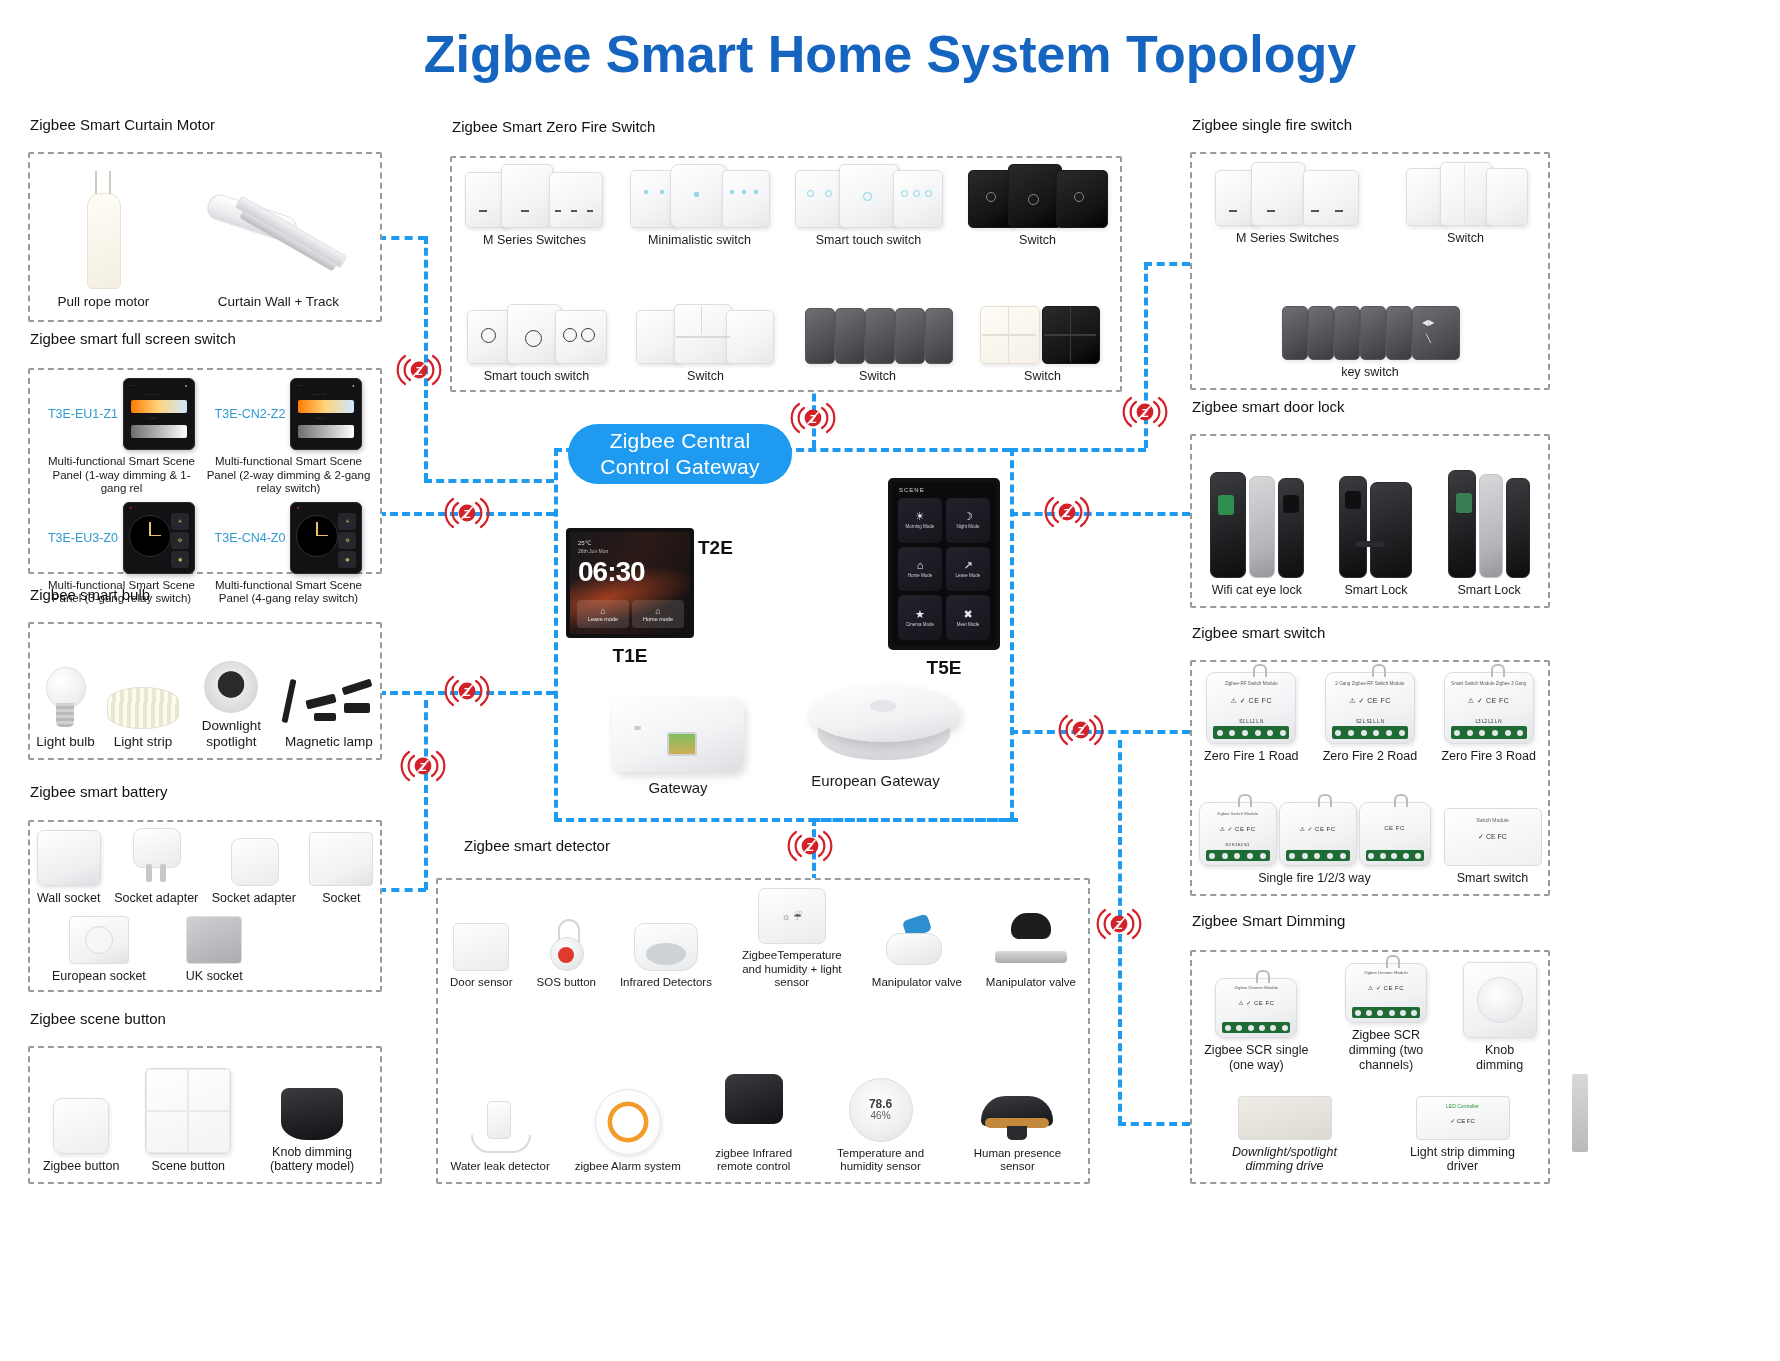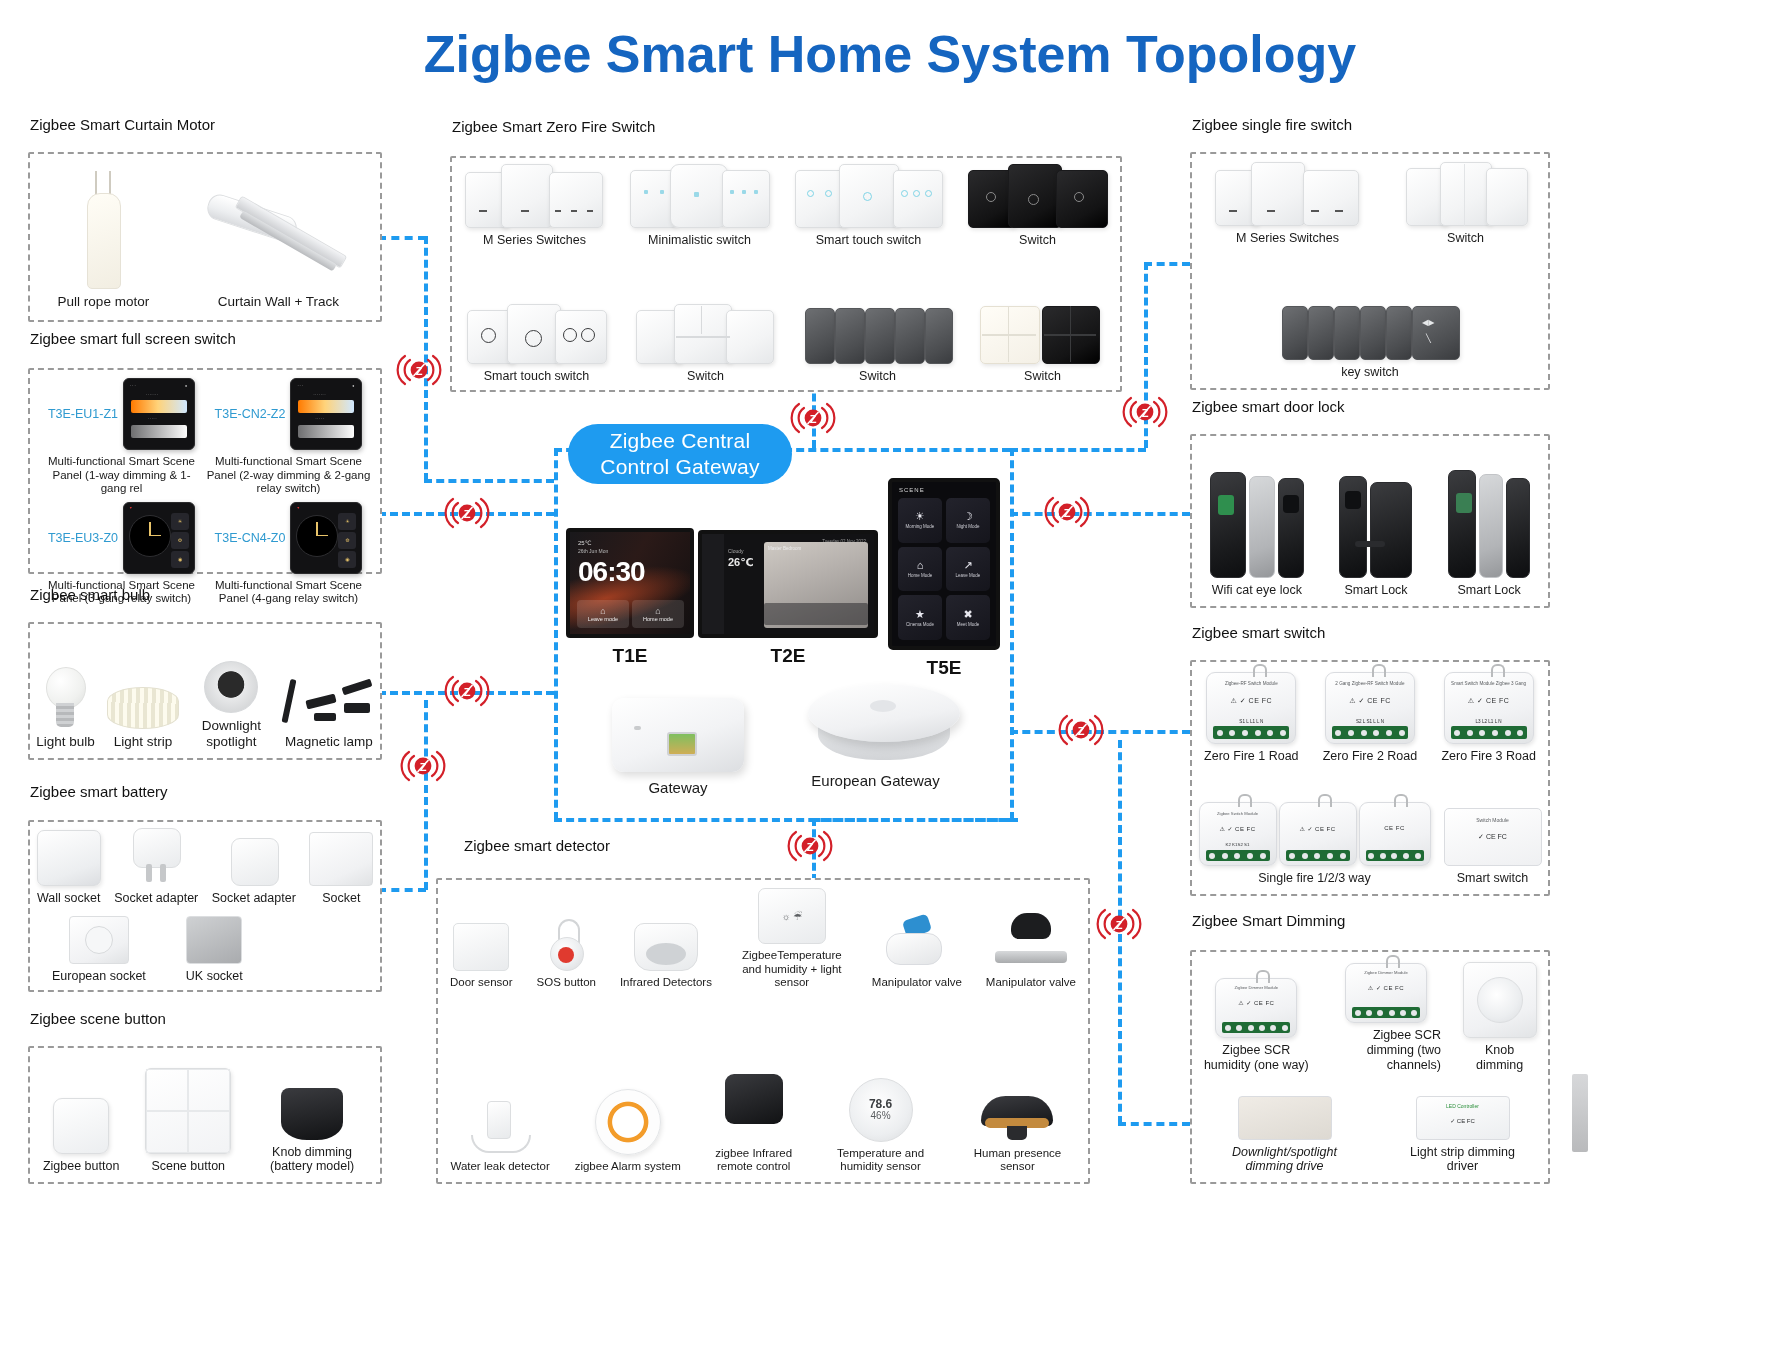--- a/index.html
+++ b/index.html
@@ -727,29 +727,20 @@
       </div>
     <div class="t1-tile" style="left:62px;">
         <span style="font-size:9px;">⌂</span>
         <span>Home mode</span>
       </div>
   </div>
   <div class="plabel">T1E</div>
 </div>
 
 <div style="position:absolute;left:698px;top:530px;">
-  <div class="panel-t2">
-    <div class="t2-side"></div>
-    <div class="t2-top">Tuesday 02 Nov 2022</div>
-    <div class="t2-cloudy">Cloudy</div>
-    <div class="t2-wx">26℃</div>
-    <div class="t2-photo"></div>
-    <div class="t2-strip"></div>
-    <div style="position:absolute;left:66px;top:12px;color:#eee;font-size:4.5px;">Master Bedroom</div>
-  </div>
   <div class="t2-panelR" style="left:874px;top:544px;position:absolute;"></div>
   <div class="plabel">T2E</div>
 </div>
 
 <div style="position:absolute;left:888px;top:478px;">
   <div class="panel-t5">
     <div class="t5-h">SCENE</div>
     <div class="t5-grid">
       <div class="t5-tile">
           <div class="t5-ico">☀</div>
@@ -1105,39 +1096,39 @@
           <div class="mod-pins" style="height:11px;">
               <i class="pin"></i>
               <i class="pin"></i>
               <i class="pin"></i>
               <i class="pin"></i>
               <i class="pin"></i>
               <i class="pin"></i>
             </div>
         </div>
       </div>
-      <div class="cap sm" style="max-width:108px;">Zigbee SCR humidity (one way)</div>
+      <div class="cap sm" style="max-width:108px;">Zigbee SCR single (one way)</div>
     </div>
     <div class="cell">
       <div class="art">
         <div class="module" style="width:80px;height:58px;">
             <div class="mod-antenna" style="left:40px;"></div>
           <div class="mod-txt" style="font-size:4.2px;top:6px;">Zigbee Dimmer Module</div>
           <div class="mod-cert" style="font-size:6px;top:20px;">⚠ ✓ CE FC</div>
           <div class="mod-pins" style="height:11px;">
               <i class="pin"></i>
               <i class="pin"></i>
               <i class="pin"></i>
               <i class="pin"></i>
               <i class="pin"></i>
               <i class="pin"></i>
             </div>
         </div>
       </div>
-      <div class="cap sm" style="max-width:110px;text-align:right;">Zigbee SCR dimming (two channels)</div>
+      <div class="cap sm" style="max-width:110px;">Zigbee SCR dimming (two channels)</div>
     </div>
     <div class="cell">
       <div class="art">
           <div class="knob">
             <div class="knob-in"></div>
           </div>
         </div>
       <div class="cap sm" style="max-width:76px;">Knob dimming</div>
     </div>
   </div>

